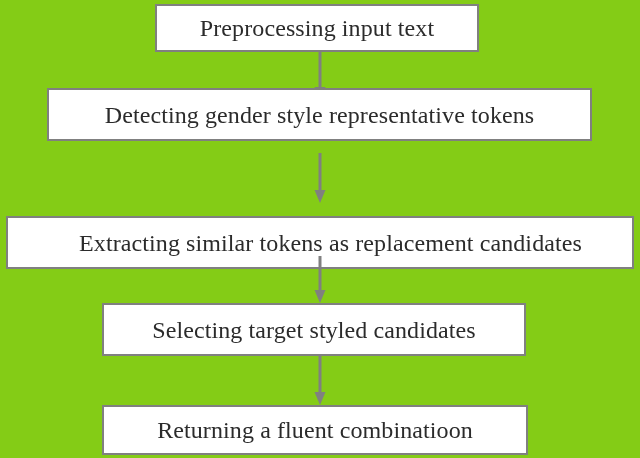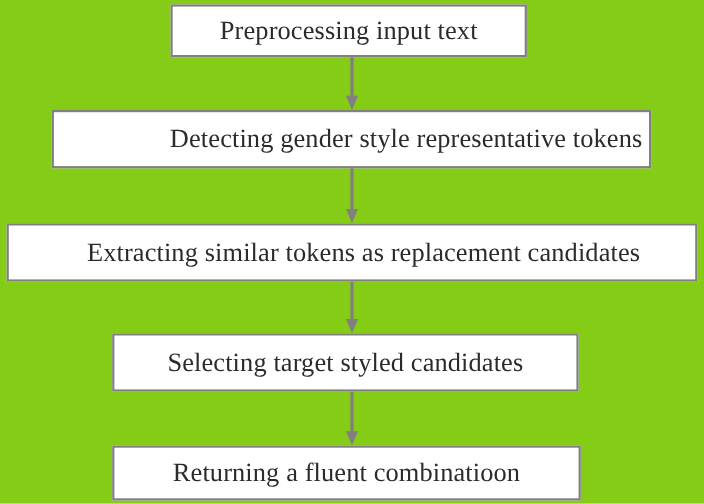--- a/index.html
+++ b/index.html
@@ -53,32 +53,32 @@
     <span class="node-label">Preprocessing input text</span>
   </div>
 
   <div class="connector" style="left:313px; top:52px; height:48px;">
     <svg viewBox="0 0 14 48" preserveAspectRatio="none" aria-hidden="true">
       <line x1="7" y1="0" x2="7" y2="37" stroke="#808080" stroke-width="3"></line>
       <polygon points="7,48 1.5,35 12.5,35" fill="#808080"></polygon>
     </svg>
   </div>
 
-  <div class="node" style="left:47px; top:100px; width:545px; height:53px;justify-content:flex-end;">
+  <div class="node" style="left:47px; top:88px; width:545px; height:53px;">
     <span class="node-label">Detecting gender style representative tokens</span>
   </div>
 
   <div class="connector" style="left:313px; top:153px; height:50px;">
     <svg viewBox="0 0 14 50" preserveAspectRatio="none" aria-hidden="true">
       <line x1="7" y1="0" x2="7" y2="39" stroke="#808080" stroke-width="3"></line>
       <polygon points="7,50 1.5,37 12.5,37" fill="#808080"></polygon>
     </svg>
   </div>
 
-  <div class="node" style="left:6px; top:203px; width:628px; height:53px;padding-left:21px;">
+  <div class="node" style="left:6px; top:216px; width:628px; height:53px;padding-left:21px;">
     <span class="node-label">Extracting similar tokens as replacement candidates</span>
   </div>
 
   <div class="connector" style="left:313px; top:256px; height:47px;">
     <svg viewBox="0 0 14 47" preserveAspectRatio="none" aria-hidden="true">
       <line x1="7" y1="0" x2="7" y2="36" stroke="#808080" stroke-width="3"></line>
       <polygon points="7,47 1.5,34 12.5,34" fill="#808080"></polygon>
     </svg>
   </div>
 

